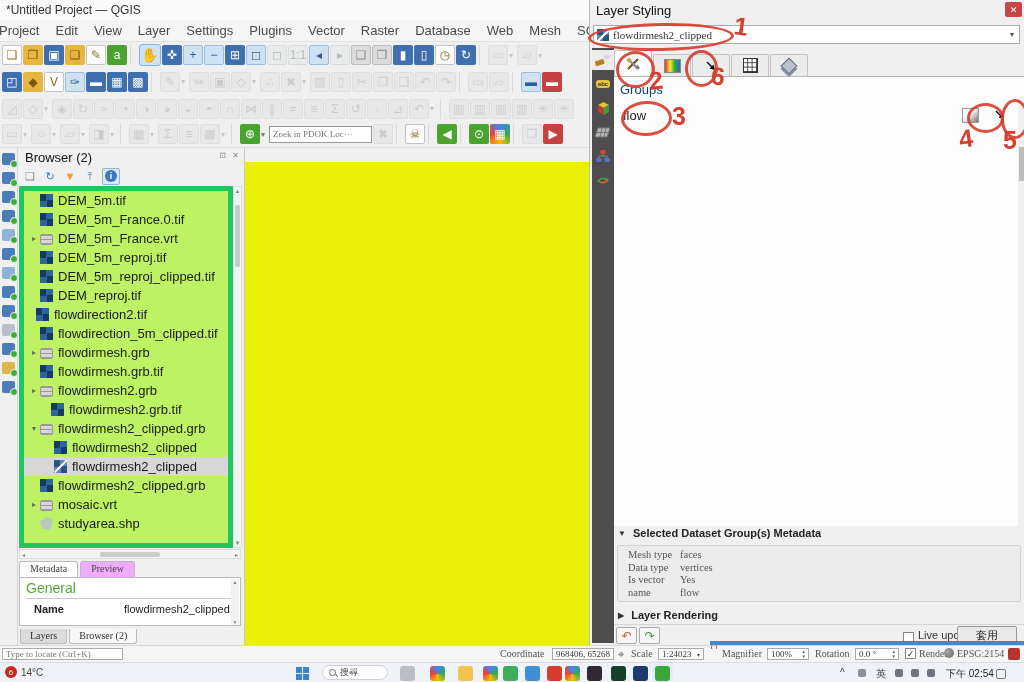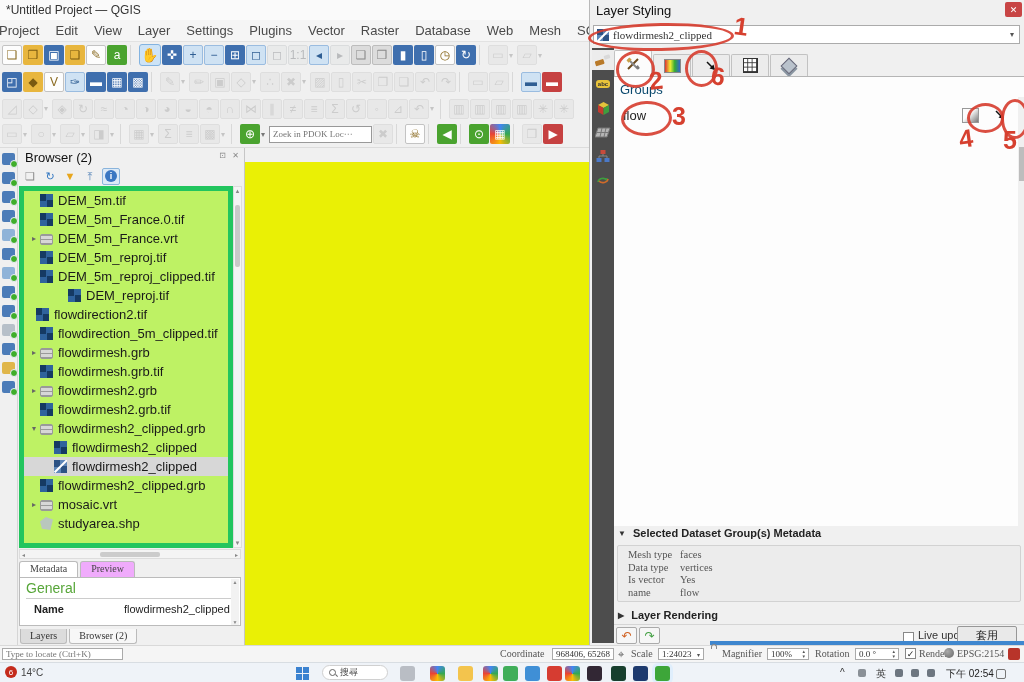--- a/index.html
+++ b/index.html
@@ -360,21 +360,21 @@
         <div class="trow" style="padding-left: 4px;">
           <span class="texp"></span>
           <span class="tico tico-raster"></span>
           <span class="tlabel">DEM_5m_reproj.tif</span>
         </div>
         <div class="trow" style="padding-left: 4px;">
           <span class="texp"></span>
           <span class="tico tico-raster"></span>
           <span class="tlabel">DEM_5m_reproj_clipped.tif</span>
         </div>
-        <div class="trow" style="padding-left: 4px; margin-left: 28px;">
+        <div class="trow" style="padding-left: 4px;">
           <span class="texp"></span>
           <span class="tico tico-raster"></span>
           <span class="tlabel">DEM_reproj.tif</span>
         </div>
         <div class="trow" style="">
           <span class="texp"></span>
           <span class="tico tico-raster"></span>
           <span class="tlabel">flowdirection2.tif</span>
         </div>
         <div class="trow" style="padding-left: 4px;">
@@ -390,21 +390,21 @@
         <div class="trow" style="padding-left: 4px;">
           <span class="texp"></span>
           <span class="tico tico-raster"></span>
           <span class="tlabel">flowdirmesh.grb.tif</span>
         </div>
         <div class="trow" style="padding-left: 4px;">
           <span class="texp">▸</span>
           <span class="tico tico-container"></span>
           <span class="tlabel">flowdirmesh2.grb</span>
         </div>
-        <div class="trow" style="padding-left: 4px;">
+        <div class="trow" style="padding-left: 15px;">
           <span class="texp"></span>
           <span class="tico tico-raster"></span>
           <span class="tlabel">flowdirmesh2.grb.tif</span>
         </div>
         <div class="trow" style="padding-left: 4px;">
           <span class="texp">▾</span>
           <span class="tico tico-container"></span>
           <span class="tlabel">flowdirmesh2_clipped.grb</span>
         </div>
         <div class="trow" style="padding-left: 18px;">

